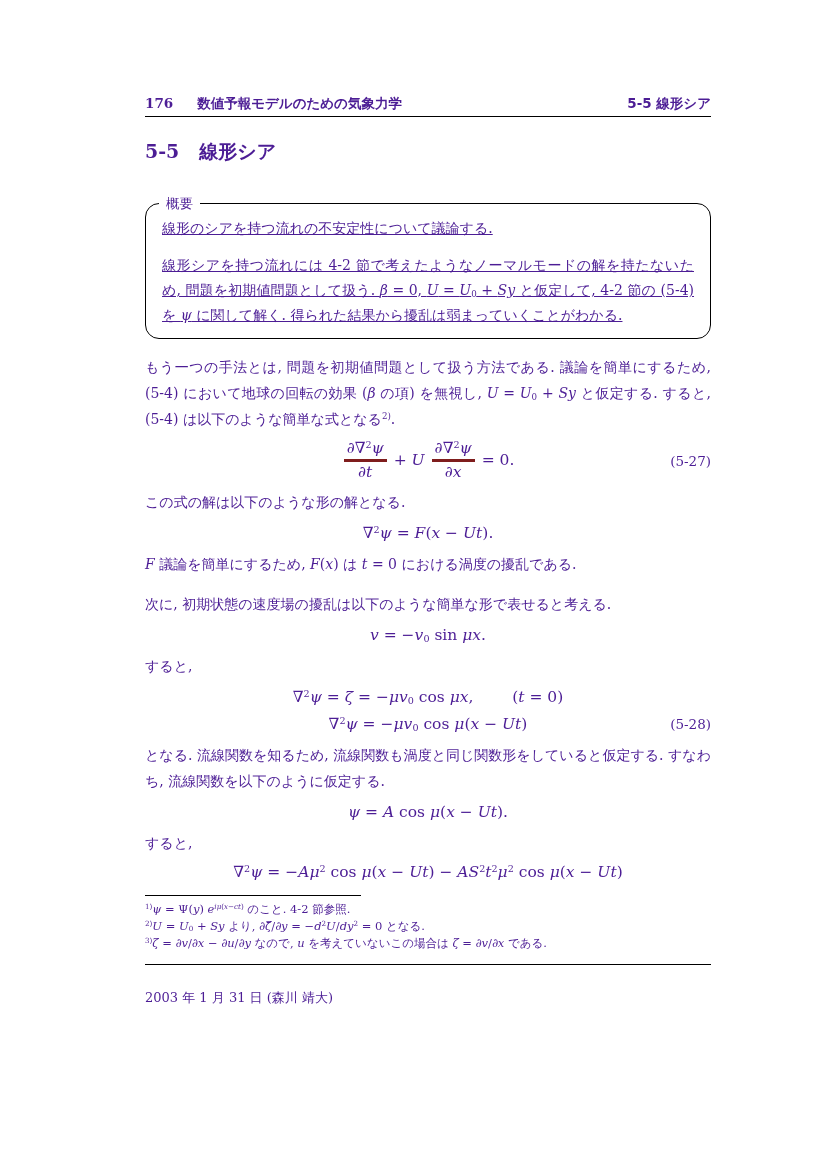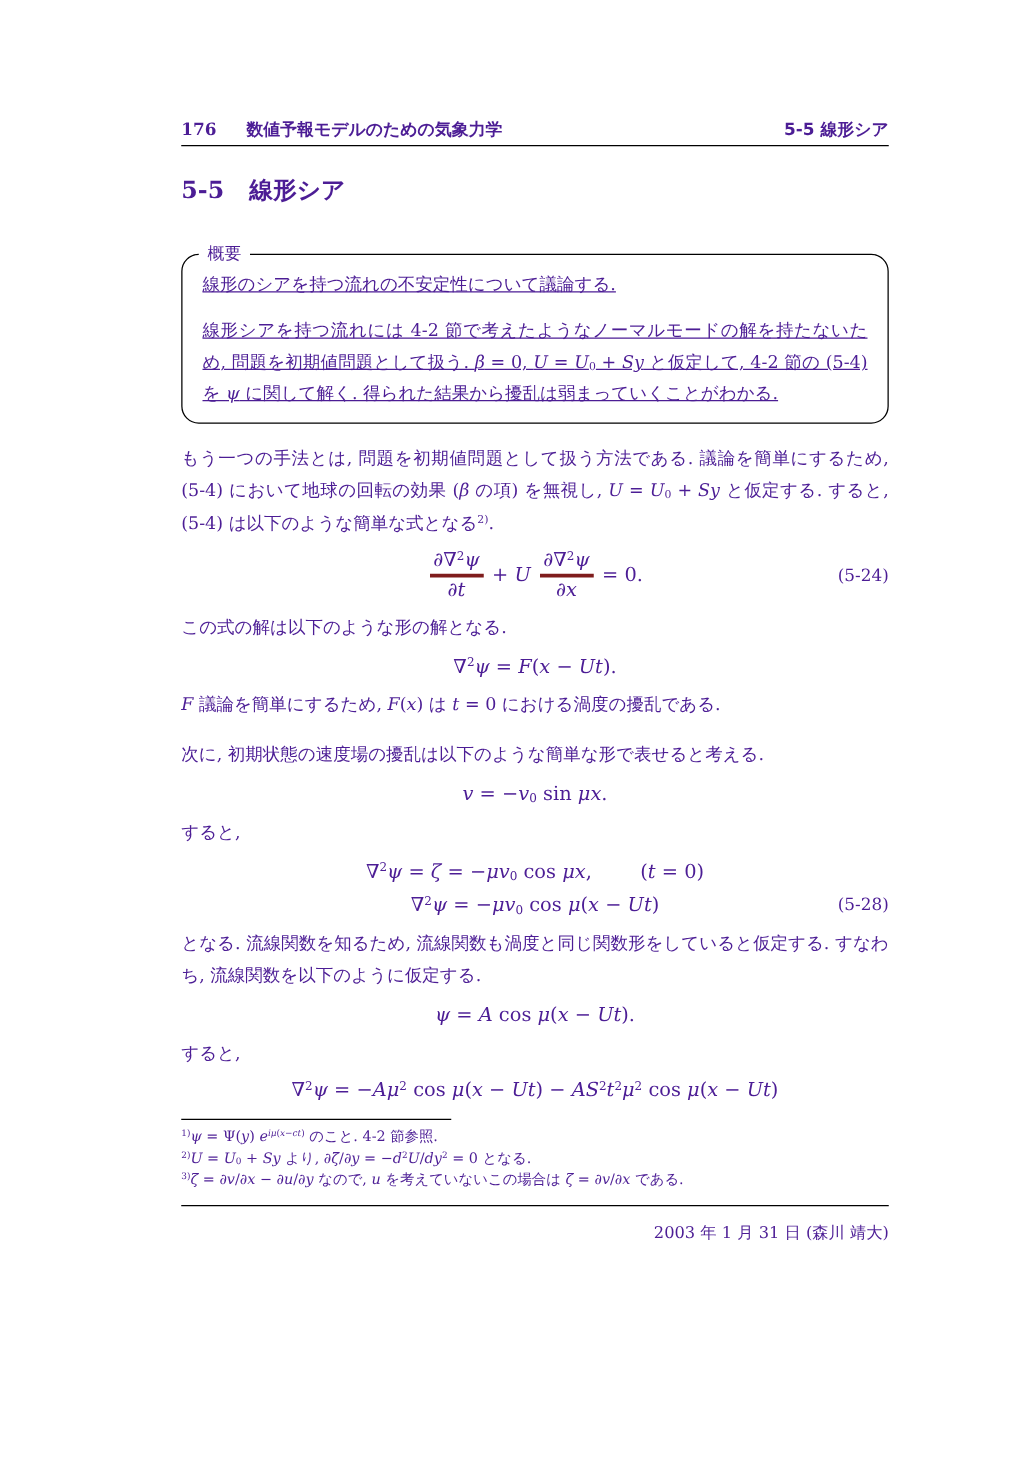--- a/index.html
+++ b/index.html
@@ -43,21 +43,21 @@
   sup{vertical-align:0.55em;}
   sub{vertical-align:-0.2em;}
   .tk-i{font-style:italic;font-family:"DejaVu Serif",serif;}
   .tk-b{font-weight:bold;font-family:"DejaVu Sans","Liberation Sans",sans-serif;}
 
   
   .fn-rule{width:216px;border:0;border-top:1px solid #000;margin:14px 0 5px;}
   .fns{font-size:11.5px;line-height:17px;}
   .fns .fn{margin:0;}
   .bottom-rule{border:0;border-top:1px solid #000;margin:12px 0 0;}
-  .footer{margin-top:12px;font-size:13px;text-align:right;}
+  .footer{margin-top:24px;font-size:13px;}
 </style>
 </head>
 <body>
 
 <div class="page">
   <div class="content">
 
     <div class="hdr">
       <span class="pgnum">176</span>
       <span>数値予報モデルのための気象力学</span>
@@ -72,21 +72,21 @@
     <div class="sumbox">
       <span class="lbl">概要</span>
       <p class="bp"><span class="tk-r">線形のシアを持つ流れの不安定性について議論する.</span></p>
       <p class="bp"><span class="tk-r">線形シアを持つ流れには 4-2 節で考えたようなノーマルモードの解を持たないため, 問題を初期値問題として扱う. </span><span class="tk-i">β</span><span class="tk-r"> = 0, </span><span class="tk-i">U</span><span class="tk-r"> = </span><span class="tk-i">U</span><sub><span class="tk-r">0</span></sub><span class="tk-r"> + </span><span class="tk-i">Sy</span><span class="tk-r"> と仮定して, 4-2 節の (5-4) を </span><span class="tk-i">ψ</span><span class="tk-r"> に関して解く. 得られた結果から擾乱は弱まっていくことがわかる.</span></p>
     </div>
 
     <p class="para" style="margin-top:15px"><span class="tk-r">もう一つの手法とは, 問題を初期値問題として扱う方法である. 議論を簡単にするため, (5-4) において地球の回転の効果 (</span><span class="tk-i">β</span><span class="tk-r"> の項) を無視し, </span><span class="tk-i">U</span><span class="tk-r"> = </span><span class="tk-i">U</span><sub><span class="tk-r">0</span></sub><span class="tk-r"> + </span><span class="tk-i">Sy</span><span class="tk-r"> と仮定する. すると, (5-4) は以下のような簡単な式となる</span><sup><span class="tk-r">2)</span></sup><span class="tk-r">.</span></p>
 
     <div class="eq-row" style="margin-top:8px">
       <div class="eq-body"><span class="frac"><span class="num"><span class="tk-i">∂</span><span class="tk-r">∇</span><sup><span class="tk-r">2</span></sup><span class="tk-i">ψ</span></span><span class="den"><span class="tk-i">∂t</span></span></span><span class="tk-r"> + </span><span class="tk-i">U</span><span class="tk-r"> </span><span class="frac"><span class="num"><span class="tk-i">∂</span><span class="tk-r">∇</span><sup><span class="tk-r">2</span></sup><span class="tk-i">ψ</span></span><span class="den"><span class="tk-i">∂x</span></span></span><span class="tk-r"> = 0.</span></div>
-      <span class="eq-no">(5-24)</span>
+      <span class="eq-no">(5-27)</span>
     </div>
 
     <p class="para" style="margin-top:8px"><span class="tk-r">この式の解は以下のような形の解となる.</span></p>
 
     <div class="eq-row" style="margin-top:9px">
       <div class="eq-body"><span class="tk-r">∇</span><sup><span class="tk-r">2</span></sup><span class="tk-i">ψ</span><span class="tk-r"> = </span><span class="tk-i">F</span><span class="tk-r">(</span><span class="tk-i">x</span><span class="tk-r"> − </span><span class="tk-i">Ut</span><span class="tk-r">).</span></div>
     </div>
 
     <p class="para" style="margin-top:9px"><span class="tk-i">F</span><span class="tk-r"> 議論を簡単にするため, </span><span class="tk-i">F</span><span class="tk-r">(</span><span class="tk-i">x</span><span class="tk-r">) は </span><span class="tk-i">t</span><span class="tk-r"> = 0 における渦度の擾乱である.</span></p>
     <p class="para" style="margin-top:14px"><span class="tk-r">次に, 初期状態の速度場の擾乱は以下のような簡単な形で表せると考える.</span></p>

